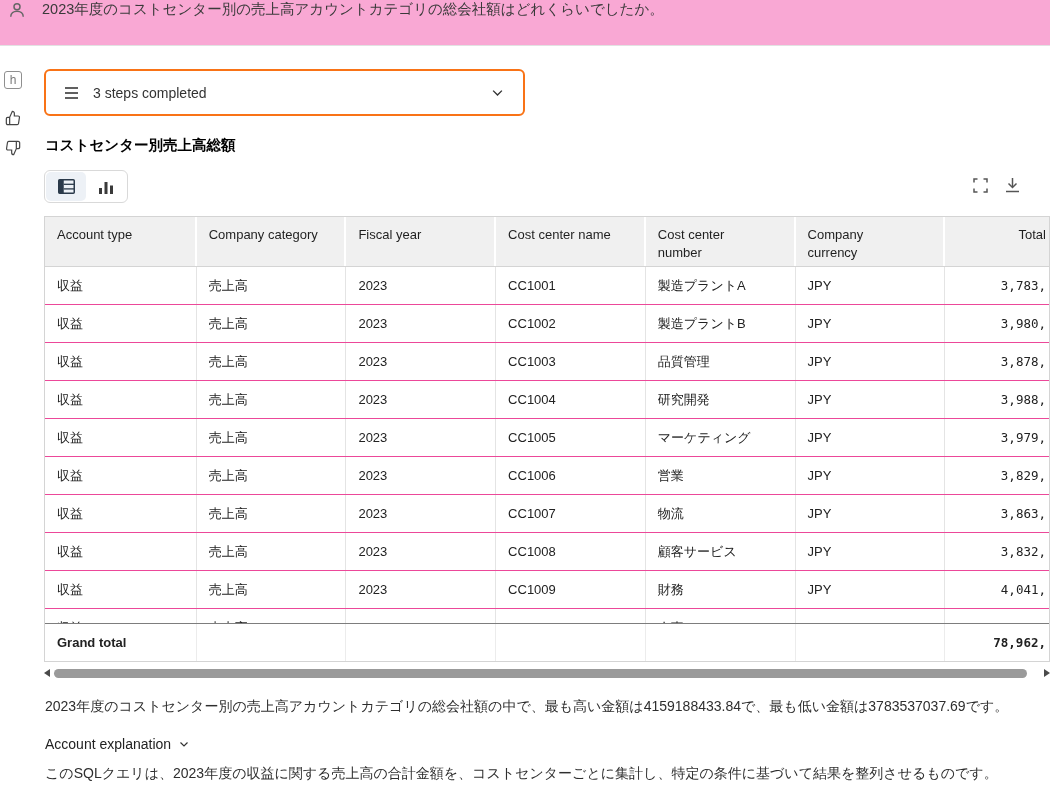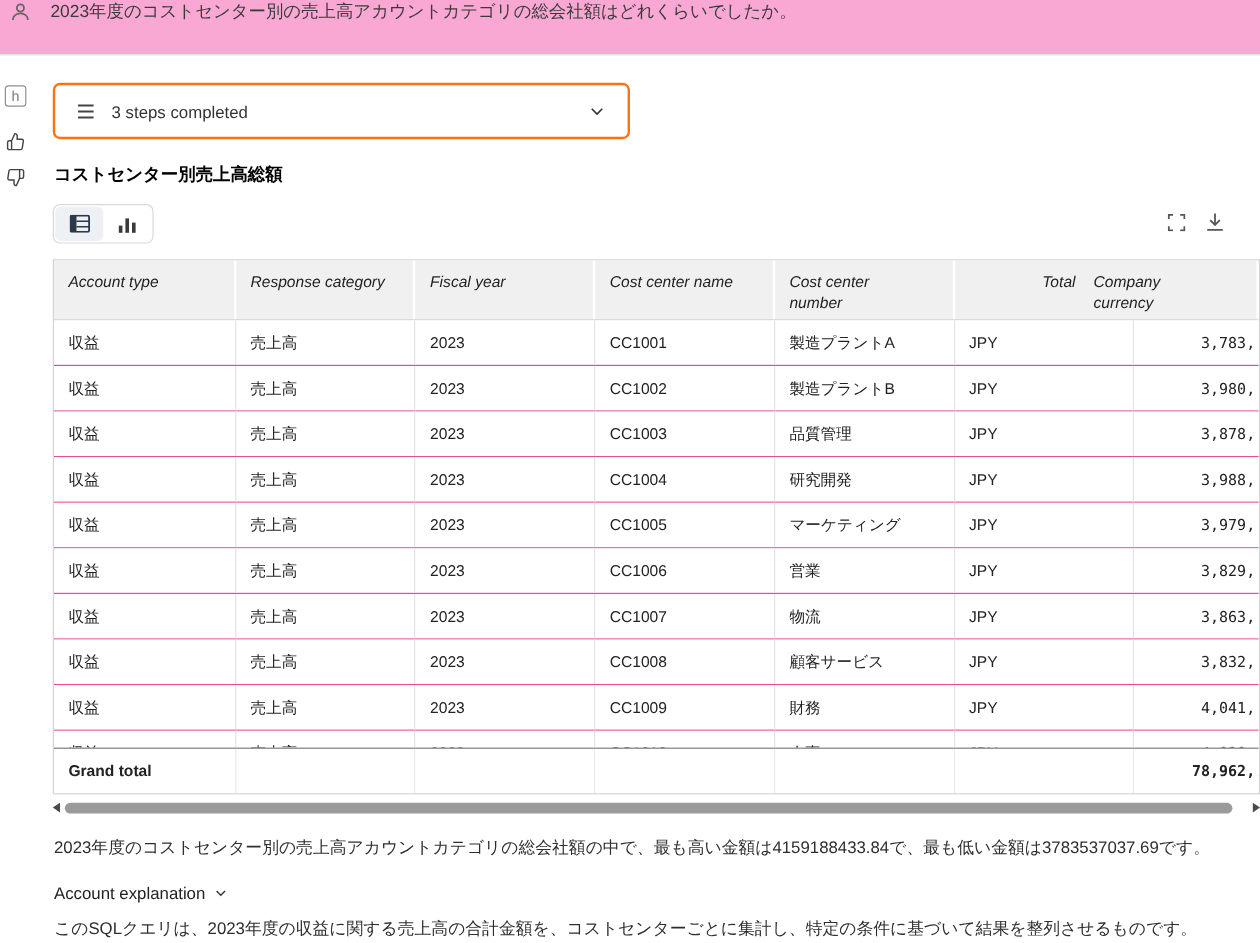--- a/index.html
+++ b/index.html
@@ -33,21 +33,21 @@
   .vt-btn{width:40px;height:29px;display:flex;align-items:center;justify-content:center;cursor:pointer;border-radius:5px;}
   .vt-btn.selected{background:#edf1f6;}
   .action-icon{position:absolute;cursor:pointer;display:flex;}
   .expand-btn{left:973px;top:178px;}
   .download-btn{left:1005px;top:177px;}
   
   .table-wrap{position:absolute;left:44px;top:216px;width:1006px;height:446px;box-sizing:border-box;
     border:1px solid #d4d4d4;overflow:hidden;background:#fff;}
   .thead{display:flex;height:50px;background:#f0f0f0;border-bottom:1px solid #d4d4d4;box-sizing:border-box;}
   .th{box-sizing:border-box;padding:9px 12px 0 12px;font-size:13px;color:#1f1f1f;font-weight:500;
-    white-space:pre-line;line-height:1.35;border-right:2px solid #fff;font-style:italic;}
+    white-space:pre-line;line-height:1.35;border-right:2px solid #fff;}
   .th.c6{border-right:none;text-align:right;padding:9px 3px 0 4px;}
   .tr{display:flex;height:38px;border-bottom:1px solid #ec4899;box-sizing:border-box;background:#fff;}
   .td{box-sizing:border-box;padding:0 12px;display:flex;align-items:center;font-size:13px;color:#222;
     border-right:1px solid #e4e4e4;overflow:hidden;}
   .td.c6{border-right:none;}
   .num{justify-content:flex-end;font-family:"DejaVu Sans Mono",monospace;font-size:12.5px;padding:0 3px 0 2px;}
   .c0{width:152px;}.c1{width:150px;}.c2{width:150px;}.c3{width:150px;}.c4{width:150px;}.c5{width:150px;}.c6{width:104px;}
   .grand{position:absolute;left:0;right:0;bottom:0;height:38px;background:#fff;border-top:1px solid #7d7d7d;
     display:flex;box-sizing:border-box;}
   .grand .td{border-right:1px solid #ececec;}
@@ -142,28 +142,28 @@
   <svg width="15" height="16" viewBox="0 0 15 16" fill="none" stroke="#555" stroke-width="1.5">
     <path d="M7.5 1v9"></path>
       <path d="M3.5 6.5L7.5 10.5L11.5 6.5"></path>
       <path d="M1 14.5h13"></path>
   </svg>
 </div>
 
 <div class="table-wrap">
   <div class="thead">
     <div class="th c0">Account type</div>
-    <div class="th c1">Response category</div>
+    <div class="th c1">Company category</div>
     <div class="th c2">Fiscal year</div>
     <div class="th c4">Cost center name</div>
     <div class="th c3">Cost center
 number</div>
-    <div class="th c6">Total</div>
     <div class="th c5">Company
 currency</div>
+    <div class="th c6">Total</div>
   </div>
   <div>
       <div class="tr">
         <div class="td c0">収益</div>
         <div class="td c1">売上高</div>
         <div class="td c2">2023</div>
         <div class="td c3">CC1001</div>
         <div class="td c4">製造プラントA</div>
         <div class="td c5">JPY</div>
         <div class="td c6 num">3,783,</div>

